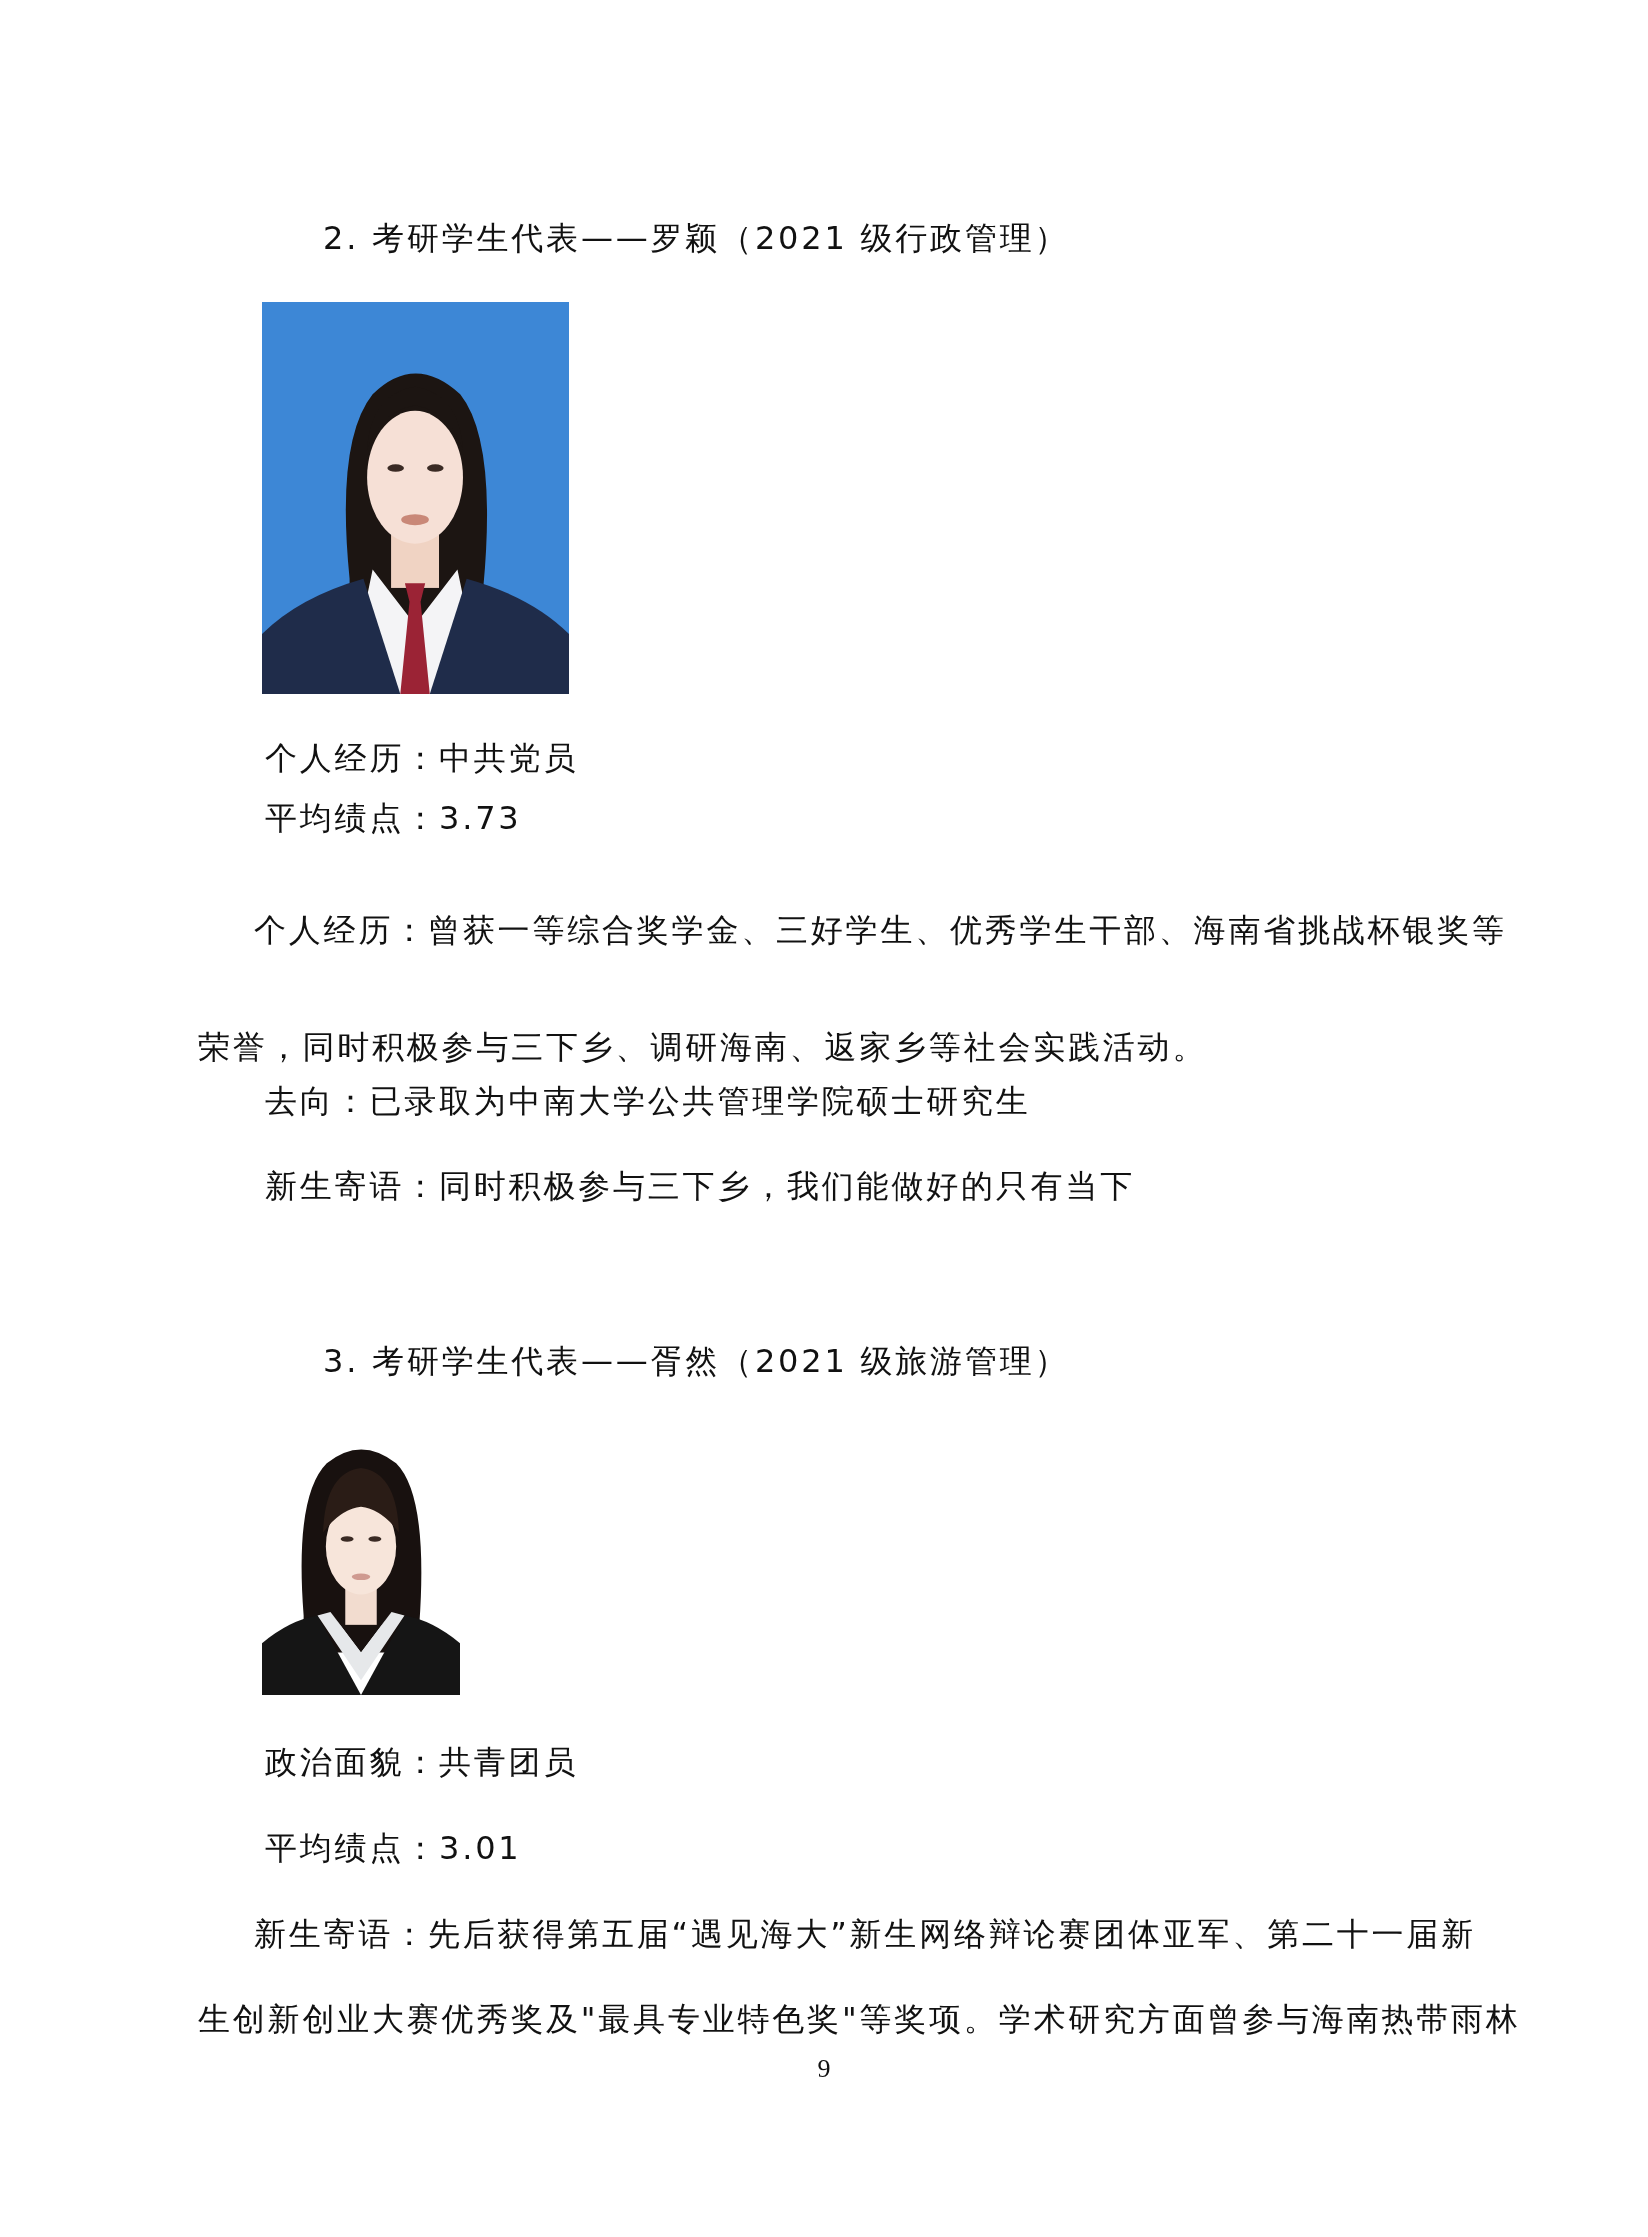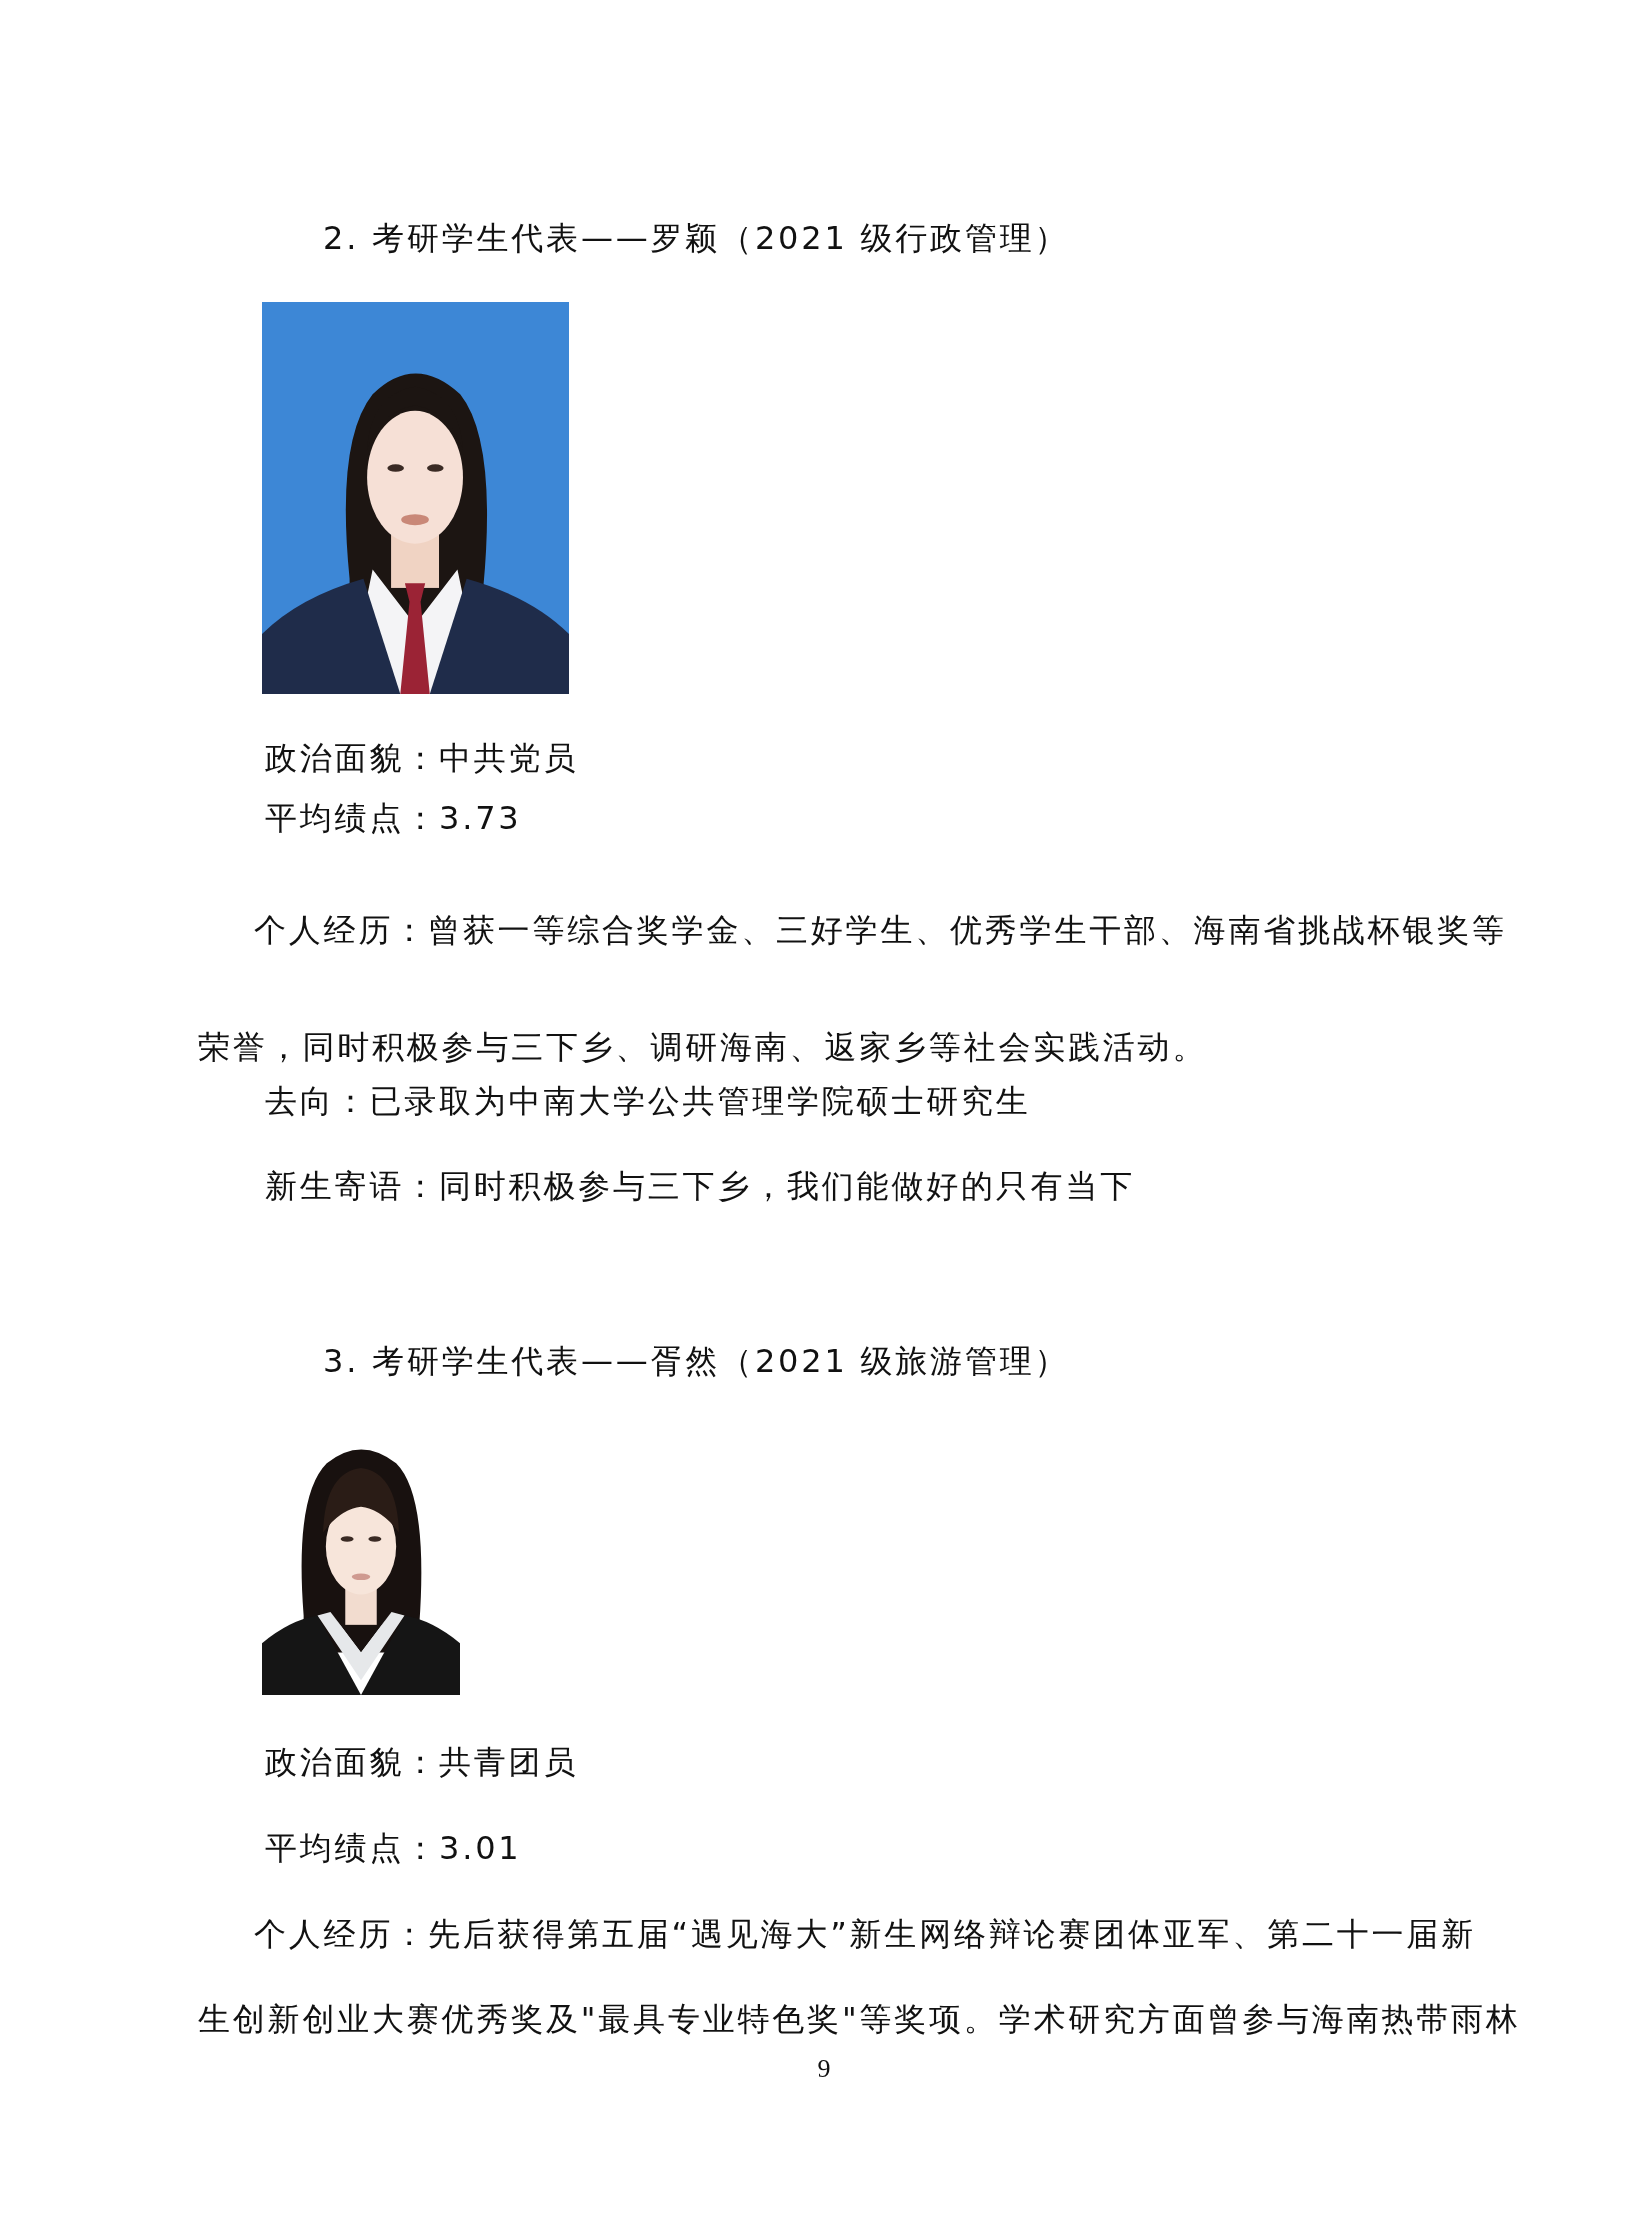--- a/index.html
+++ b/index.html
@@ -44,21 +44,21 @@
 
       <path d="M120 290 L166 350 L212 290 L240 425 L92 425 Z" fill="#f4f4f6"></path>
 
       <path d="M0 360 Q40 320 110 300 L150 425 L0 425 Z" fill="#1f2c4a"></path>
       <path d="M333 360 Q293 320 222 300 L182 425 L333 425 Z" fill="#1f2c4a"></path>
 
       <path d="M155 305 L177 305 L172 325 L182 425 L150 425 L160 325 Z" fill="#9b2335"></path>
     </svg>
   </div>
 
-  <div class="line" style="top:740px;">政治面貌：中共党员</div>
+  <div class="line" style="top:740px;">个人经历：中共党员</div>
   <div class="line" style="top:800px;">平均绩点：3.73</div>
   <div class="line para-first" style="top:912px;">个人经历：曾获一等综合奖学金、三好学生、优秀学生干部、海南省挑战杯银奖等</div>
   <div class="line para-cont" style="top:997px;margin-top:32px;">荣誉，同时积极参与三下乡、调研海南、返家乡等社会实践活动。</div>
   <div class="line" style="top:1083px;">去向：已录取为中南大学公共管理学院硕士研究生</div>
   <div class="line" style="top:1168px;">新生寄语：同时积极参与三下乡，我们能做好的只有当下</div>
 
   <div class="heading" style="top:1343px;">3. 考研学生代表——胥然（2021 级旅游管理）</div>
 
   <div class="photo" style="left:262px; top:1431px; width:198px; height:264px;">
     <svg viewBox="0 0 214 286" preserveAspectRatio="none">
@@ -80,18 +80,18 @@
       <path d="M0 230 Q30 205 60 200 L107 286 L0 286 Z" fill="#151515"></path>
       <path d="M214 230 Q184 205 154 200 L107 286 L214 286 Z" fill="#151515"></path>
 
       <path d="M60 200 L107 270 L154 200 L140 196 L107 240 L74 196 Z" fill="#e6e8ea"></path>
       <path d="M74 196 L107 240 L140 196 L130 210 L107 255 L84 210 Z" fill="#e6e8ea"></path>
     </svg>
   </div>
 
   <div class="line" style="top:1744px;text-align:center;">政治面貌：共青团员</div>
   <div class="line" style="top:1830px;">平均绩点：3.01</div>
-  <div class="line para-first" style="top:1916px;">个人经历：先后获得第五届“遇见海大”新生网络辩论赛团体亚军、第二十一届新</div>
+  <div class="line para-first" style="top:1916px;">新生寄语：先后获得第五届“遇见海大”新生网络辩论赛团体亚军、第二十一届新</div>
   <div class="line para-cont" style="top:2001px;">生创新创业大赛优秀奖及"最具专业特色奖"等奖项。学术研究方面曾参与海南热带雨林</div>
 
   <div class="page-number">9</div>
 </div>
 
 
 </body></html>

